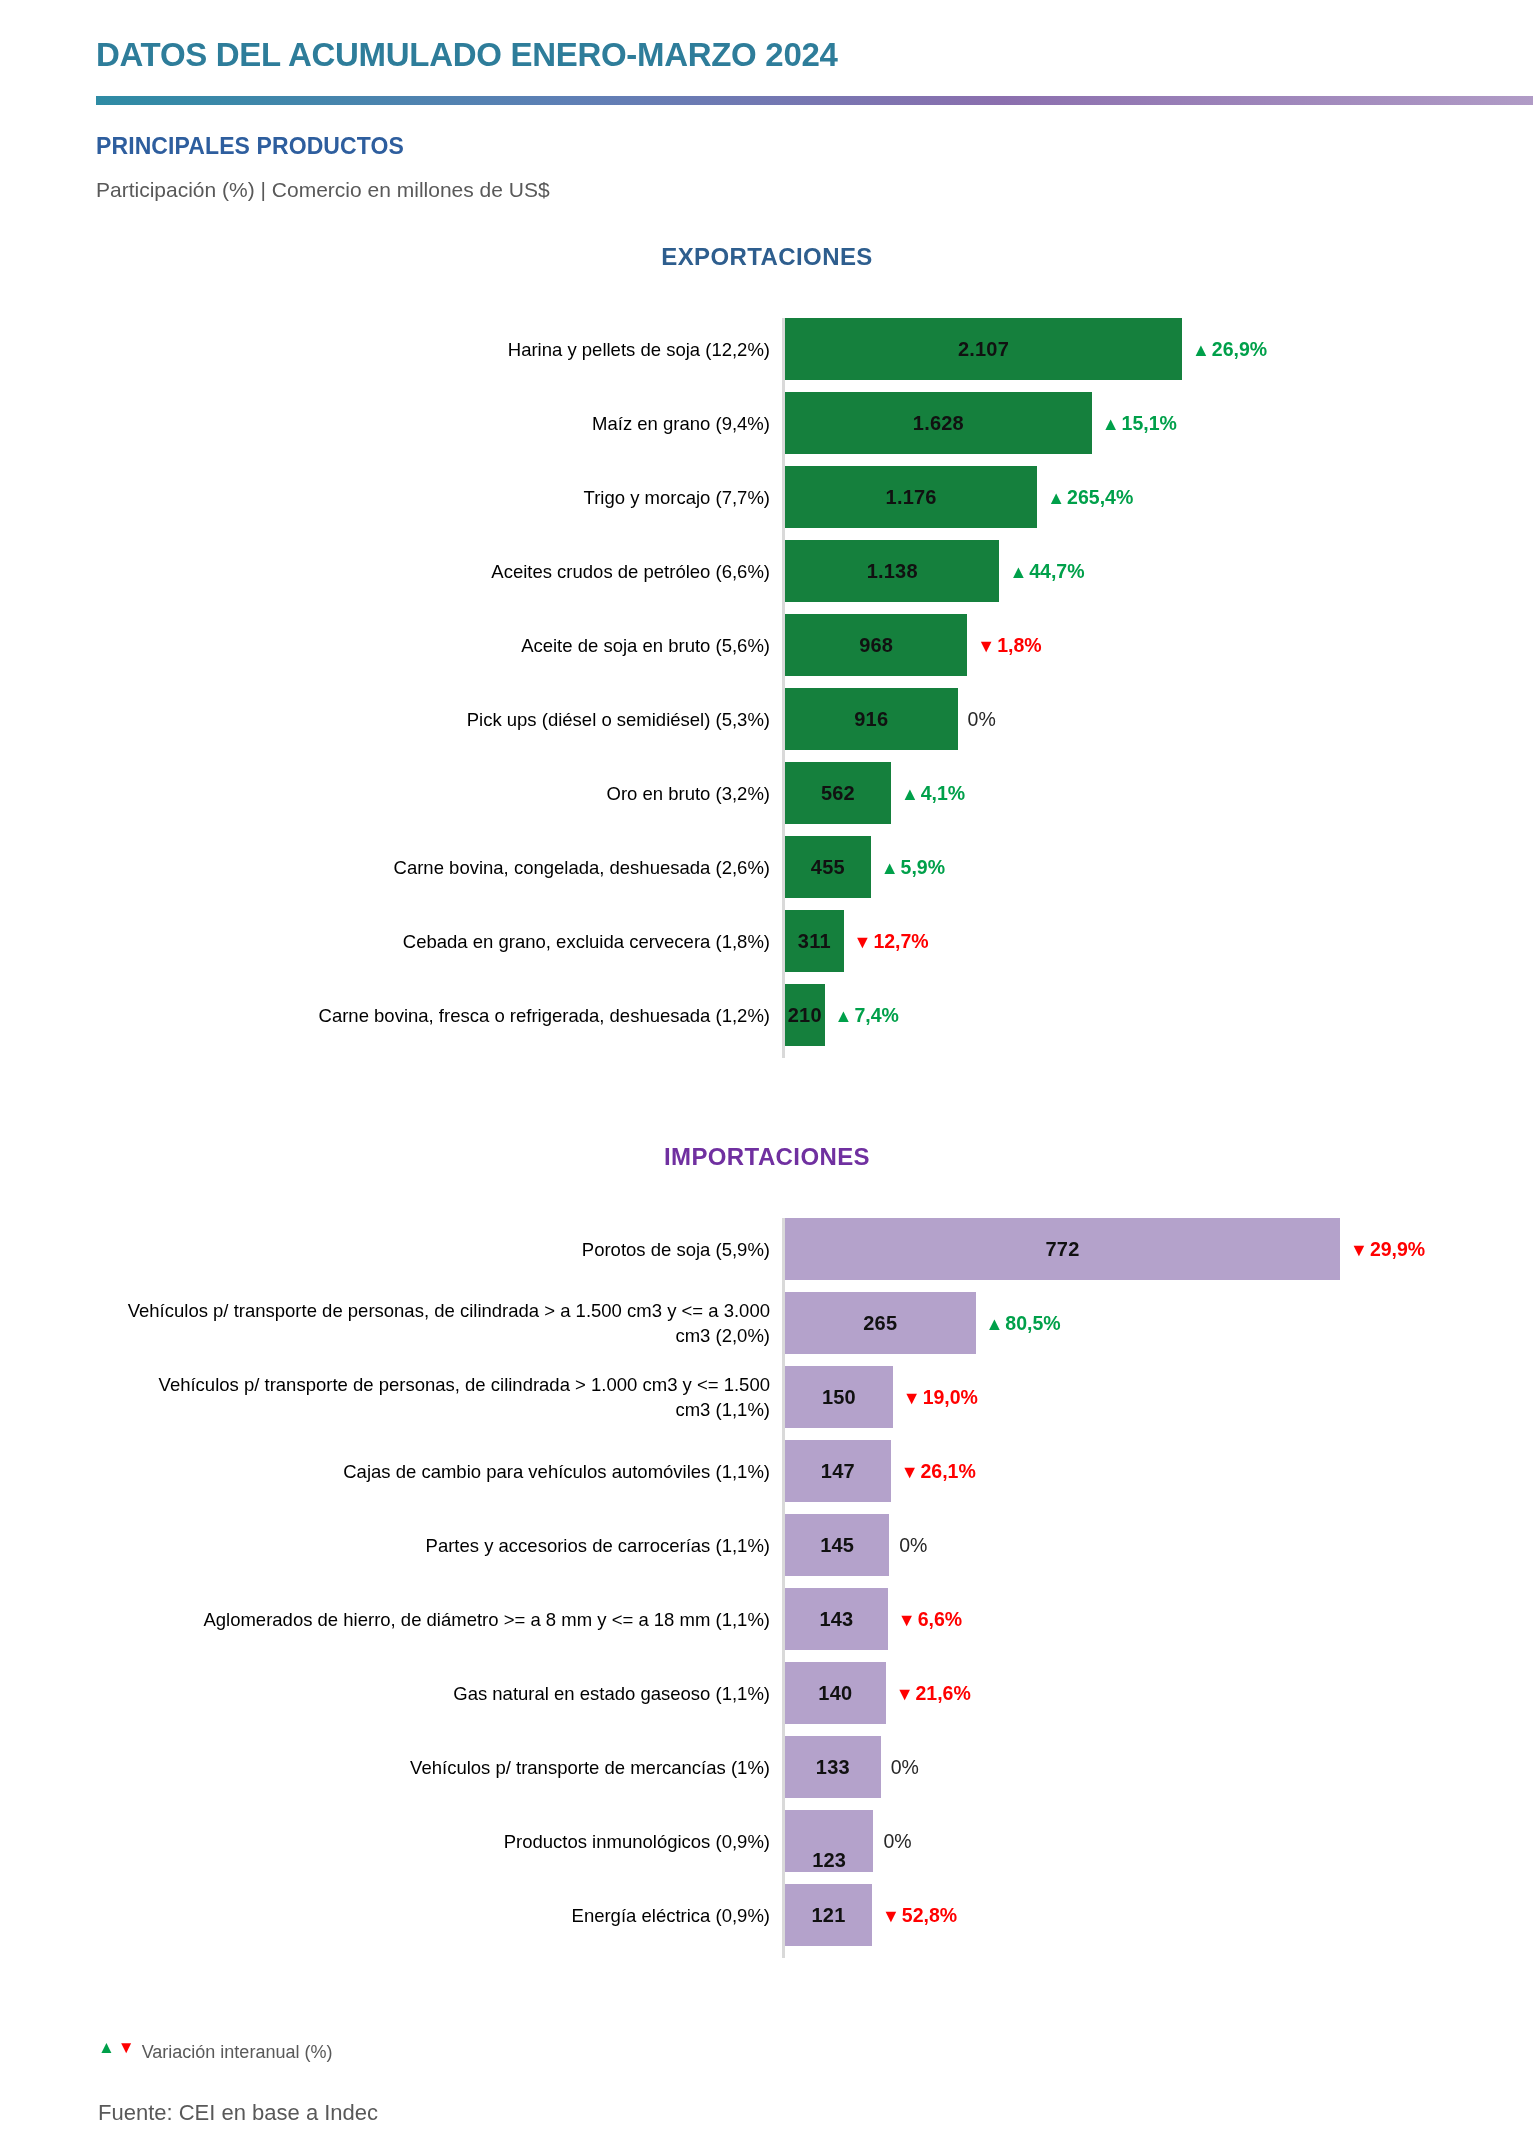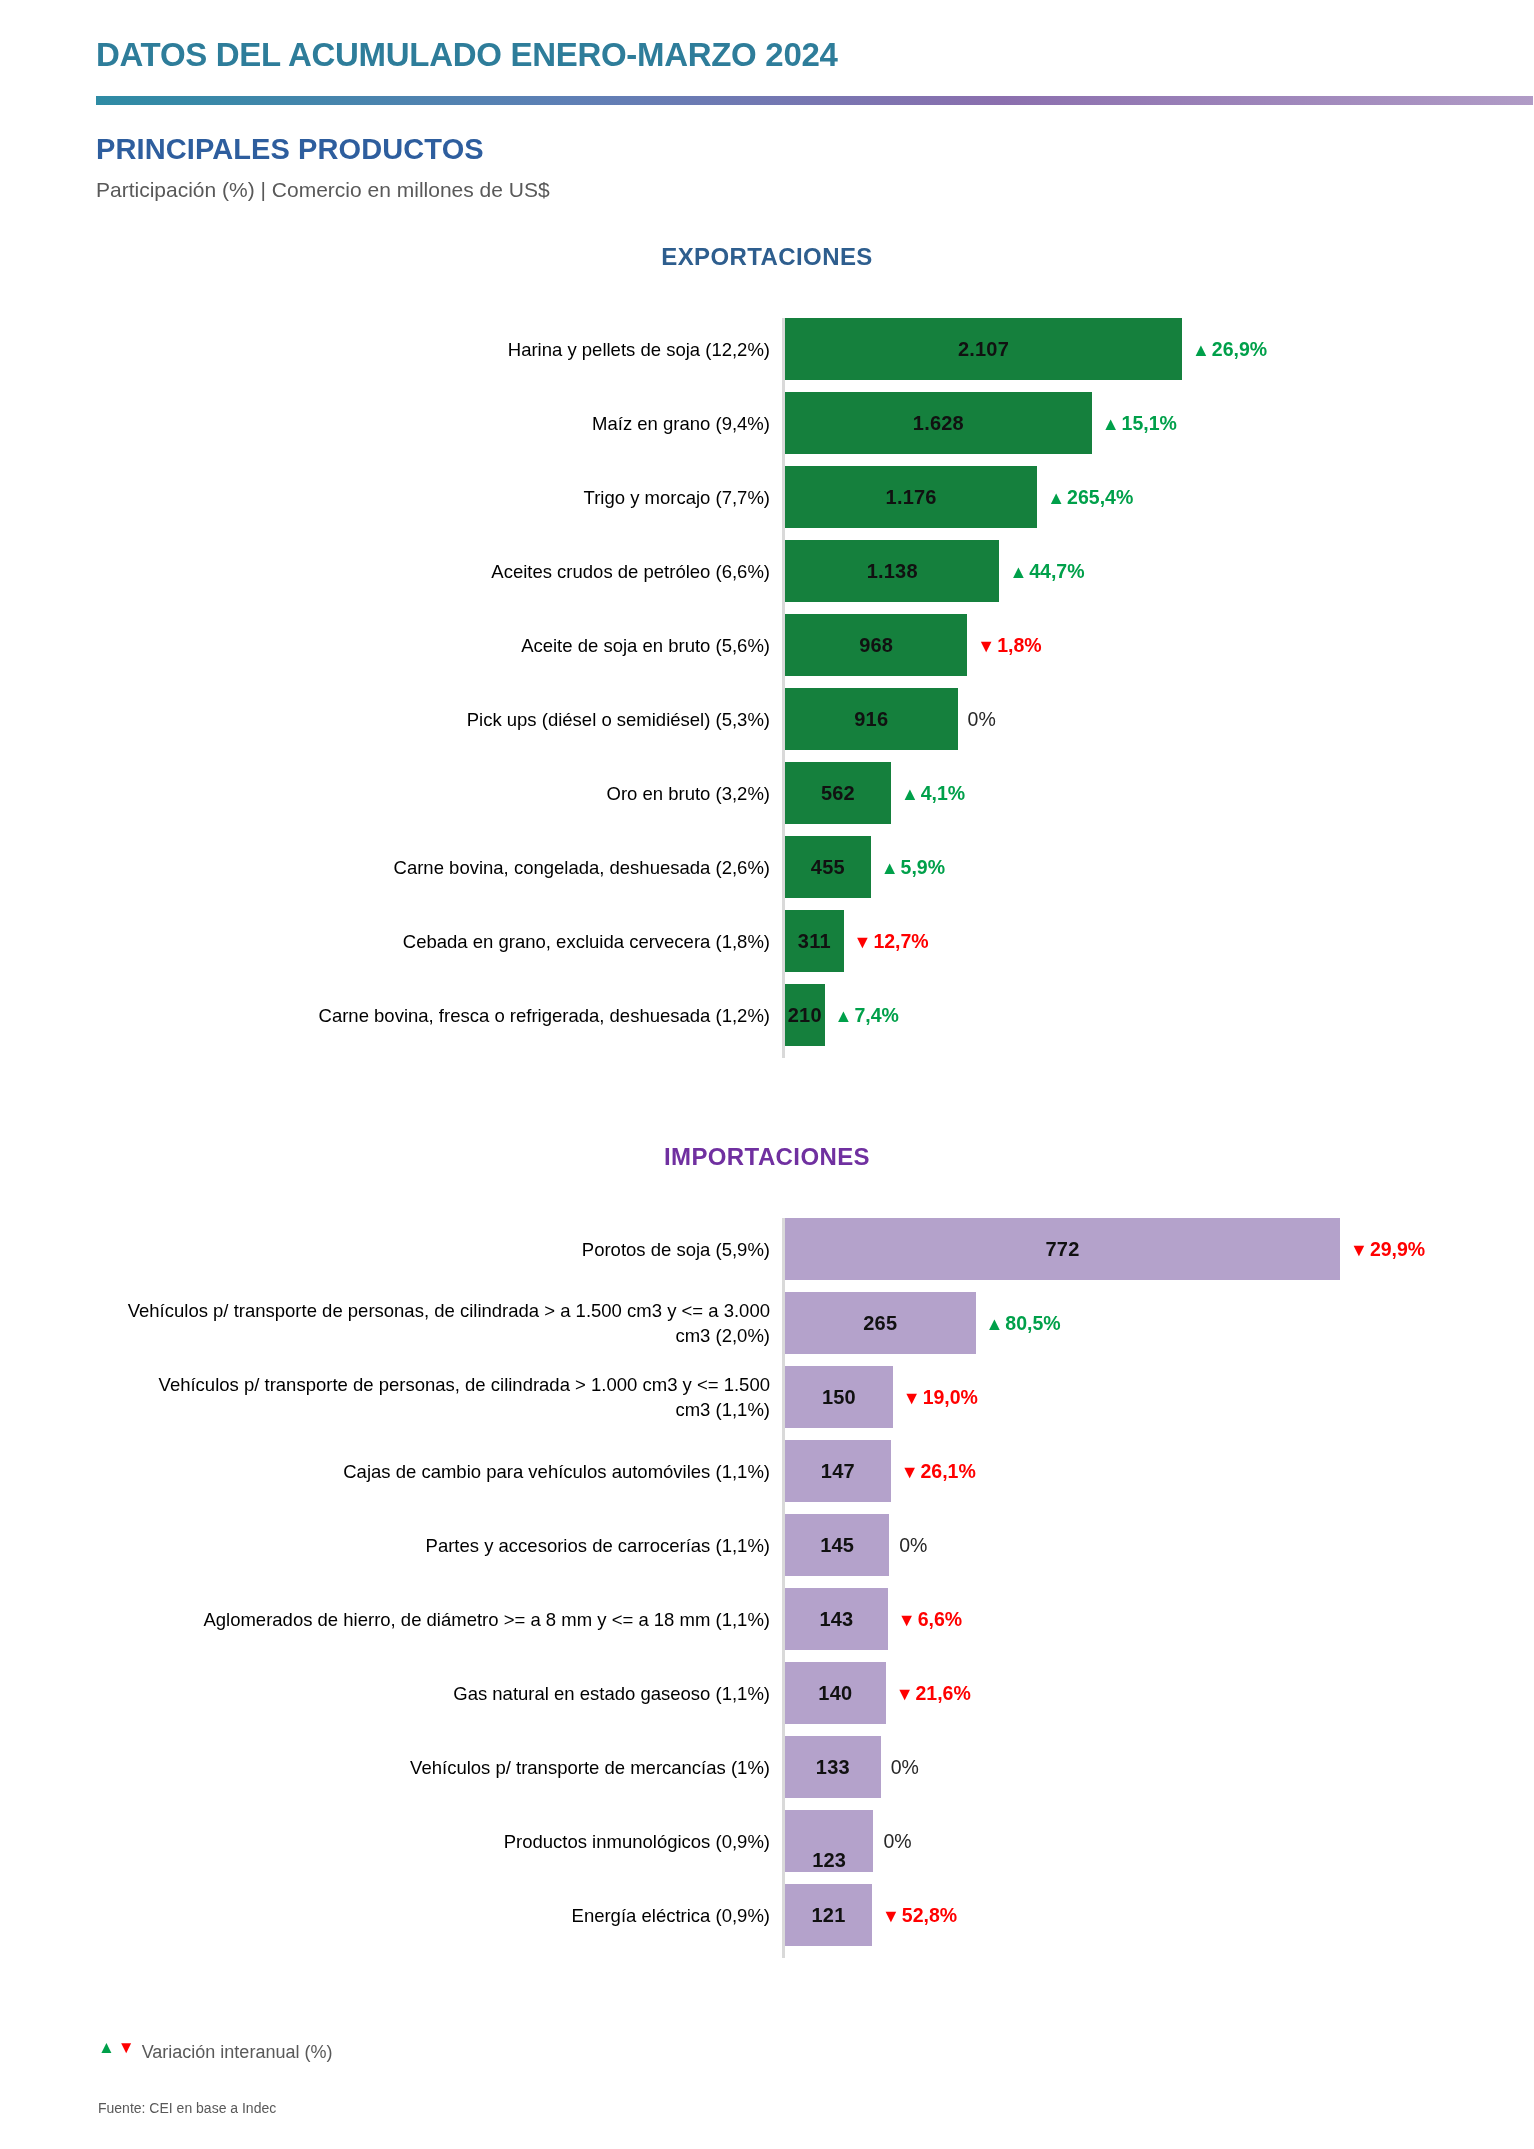--- a/index.html
+++ b/index.html
@@ -30,21 +30,21 @@
     left: 96px;
     top: 96px;
     width: 1437px;
     height: 9px;
     background: linear-gradient(to right, #2E8BA4 0%, #5E7FB5 33%, #8B6FAE 63%, #B09BC6 100%);
   }
   .section-title {
     position: absolute;
     left: 96px;
     top: 133px;
-    font-size: 29px;
+    font-size: 23px;
     font-weight: bold;
     color: #2E5E9E;
     letter-spacing: 0.1px;
   }
   .section-subtitle {
     position: absolute;
     left: 96px;
     top: 178px;
     font-size: 21px;
     color: #595959;
@@ -138,21 +138,21 @@
     align-items: center;
     gap: 3px;
   }
   .legend .tri-up { color: #00A04A; font-size: 17px; }
   .legend .tri-down { color: #FF0000; font-size: 17px; }
   .legend-text { margin-left: 4px; margin-top: 10px; }
   .source {
     position: absolute;
     left: 98px;
     top: 2100px;
-    font-size: 14px;
+    font-size: 22px;
     color: #595959;
   }
 </style>
 </head>
 <body>
 
 <div class="page-title">DATOS DEL ACUMULADO ENERO-MARZO 2024</div>
 <div class="title-rule"></div>
 <div class="section-title">PRINCIPALES PRODUCTOS</div>
 <div class="section-subtitle">Participación (%) | Comercio en millones de US$</div>

